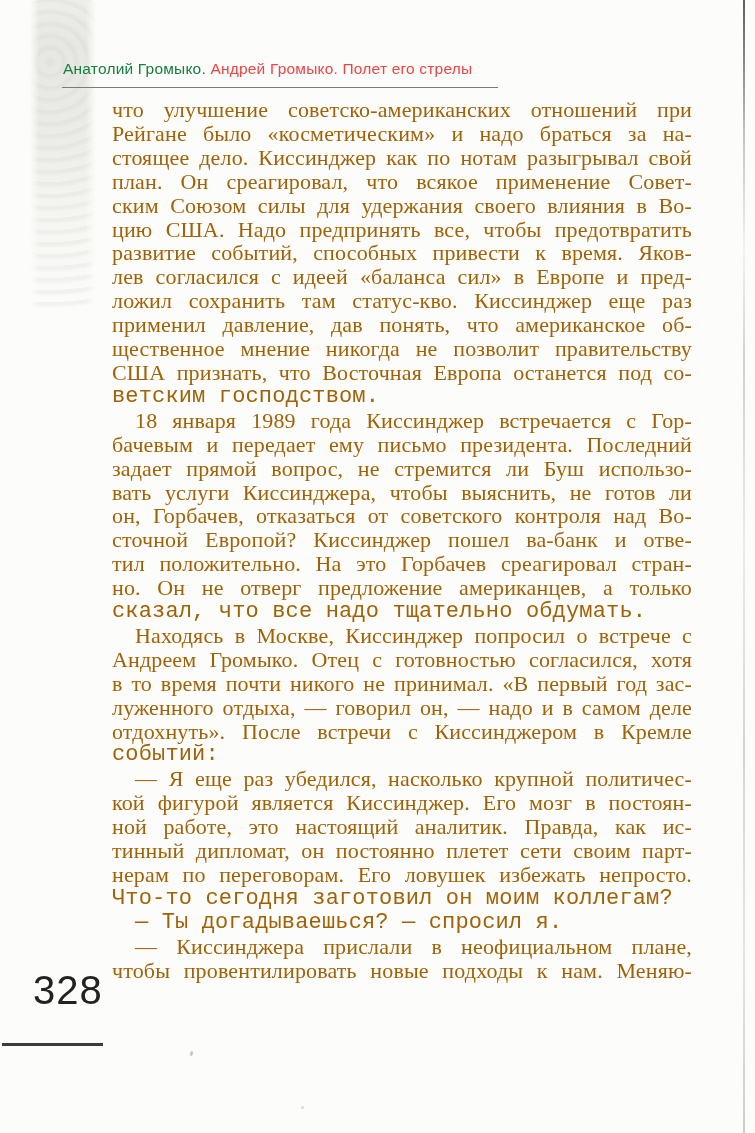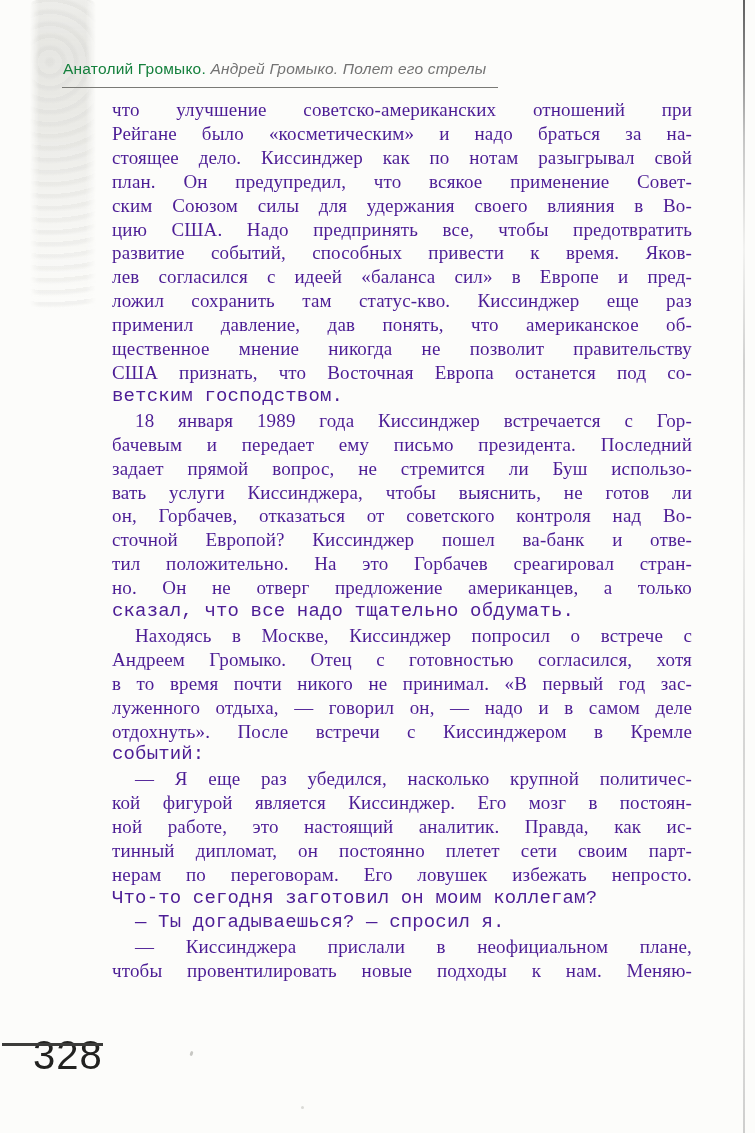--- a/index.html
+++ b/index.html
@@ -41,40 +41,40 @@
   .speck1 { left: 190px; top: 1051px; width: 3px; height: 5px; transform: rotate(20deg); opacity: .55; }
   .speck2 { left: 301px; top: 1106px; width: 3px; height: 3px; opacity: .35; }
 
   
   .header {
     position: absolute; left: 63px; top: 60px; width: 560px;
     font-family: "Liberation Sans", "DejaVu Sans", sans-serif;
     font-size: 15.5px; letter-spacing: 0.2px; white-space: pre;
   }
   .hdr-bold { font-weight: 400; color: #15803d; }
-  .hdr-rest { font-weight: 400; color: #737373; font-style: italic; }
+  .hdr-rest { font-weight: 400; color: #ef4444; }
   .header-rule {
     position: absolute; left: 62px; top: 87px; width: 436px; height: 1px;
     background: #7a7a76;
   }
 
   
   .textblock {
     position: absolute; left: 112px; top: 98px; width: 580px;
-    color: #4c1d95;
-    font-size: 19px; line-height: 23.9px;
+    color: #a16207;
+    font-size: 22px; line-height: 23.9px;
     letter-spacing: 0.15px;
   }
   .line { text-align: justify; text-align-last: justify; white-space: normal; }
   .line.end { text-align-last: left; font-family: Liberation Mono, monospace; }
   .line.indent { text-indent: 23px; }
 
   
   .folio {
-    position: absolute; left: 33px; top: 1033px;
+    position: absolute; left: 33px; top: 968px;
     font-family: "Liberation Sans", "DejaVu Sans", sans-serif;
     font-size: 40px; font-weight: 400; color: #222220; letter-spacing: 1px;
   }
   .folio-rule {
     position: absolute; left: 2px; top: 1043px; width: 101px; height: 3px;
     background: #3c3c3a;
   }
 </style>
 </head>
 <body>
@@ -86,21 +86,21 @@
   <div class="speck speck1"></div>
   <div class="speck speck2"></div>
 
   <div class="header"><span class="hdr-bold">Анатолий Громыко.</span><span class="hdr-rest"> Андрей Громыко. Полет его стрелы</span></div>
   <div class="header-rule"></div>
 
   <div class="textblock">
       <div class="line">что улучшение советско-американских отношений при</div>
       <div class="line">Рейгане было «косметическим» и надо браться за на-</div>
       <div class="line">стоящее дело. Киссинджер как по нотам разыгрывал свой</div>
-      <div class="line">план. Он предупредил, что всякое применение Совет-</div>
+      <div class="line">план. Он среагировал, что всякое применение Совет-</div>
       <div class="line">ским Союзом силы для удержания своего влияния в Во-</div>
       <div class="line">цию США. Надо предпринять все, чтобы предотвратить</div>
       <div class="line">развитие событий, способных привести к время. Яков-</div>
       <div class="line">лев согласился с идеей «баланса сил» в Европе и пред-</div>
       <div class="line">ложил сохранить там статус-кво. Киссинджер еще раз</div>
       <div class="line">применил давление, дав понять, что американское об-</div>
       <div class="line">щественное мнение никогда не позволит правительству</div>
       <div class="line">США признать, что Восточная Европа останется под со-</div>
       <div class="line end">ветским господством.</div>
       <div class="line indent">18 января 1989 года Киссинджер встречается с Гор-</div>

